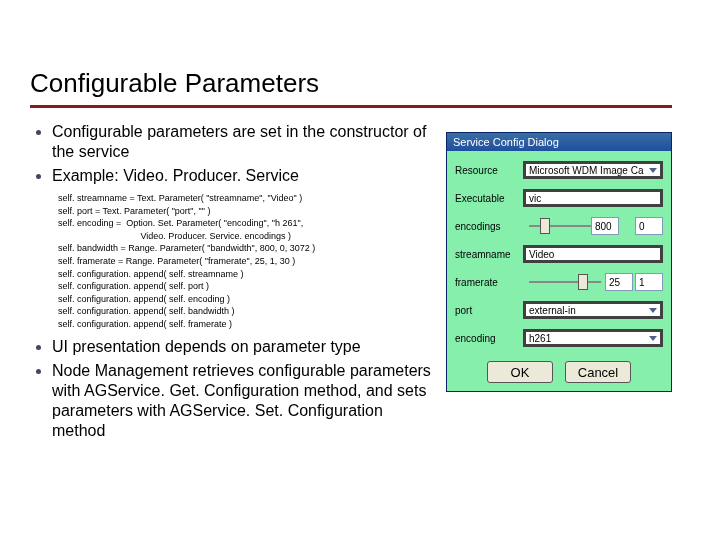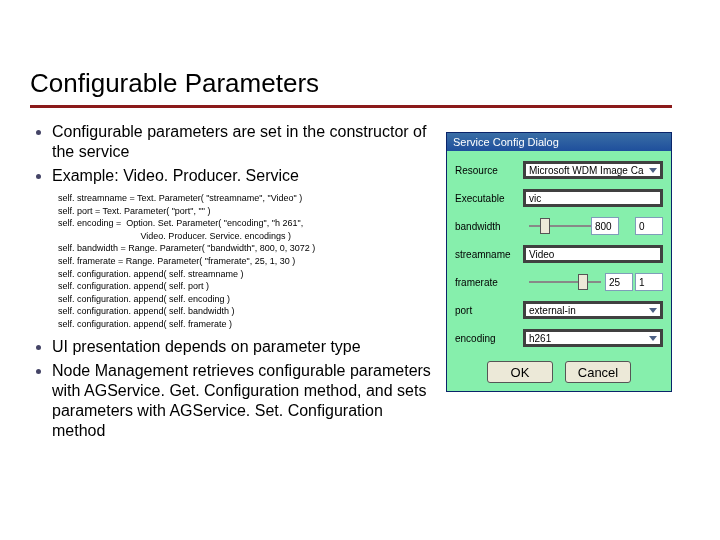--- a/index.html
+++ b/index.html
@@ -245,21 +245,21 @@
             <span class="caret"></span>
           </div>
         </div>
         <div class="drow">
           <label>Executable</label>
           <div class="field">
             <span>vic</span>
           </div>
         </div>
         <div class="drow">
-          <label>bandwidth</label>
+          <label>encodings</label>
           <div class="slider-wrap">
             <div class="slider-track"></div>
             <div class="slider-thumb" style="left:22px"></div>
             <div class="slider-val" style="right:44px">800</div>
             <div class="slider-val">0</div>
           </div>
         </div>
         <div class="drow">
           <label>streamname</label>
           <div class="field">

